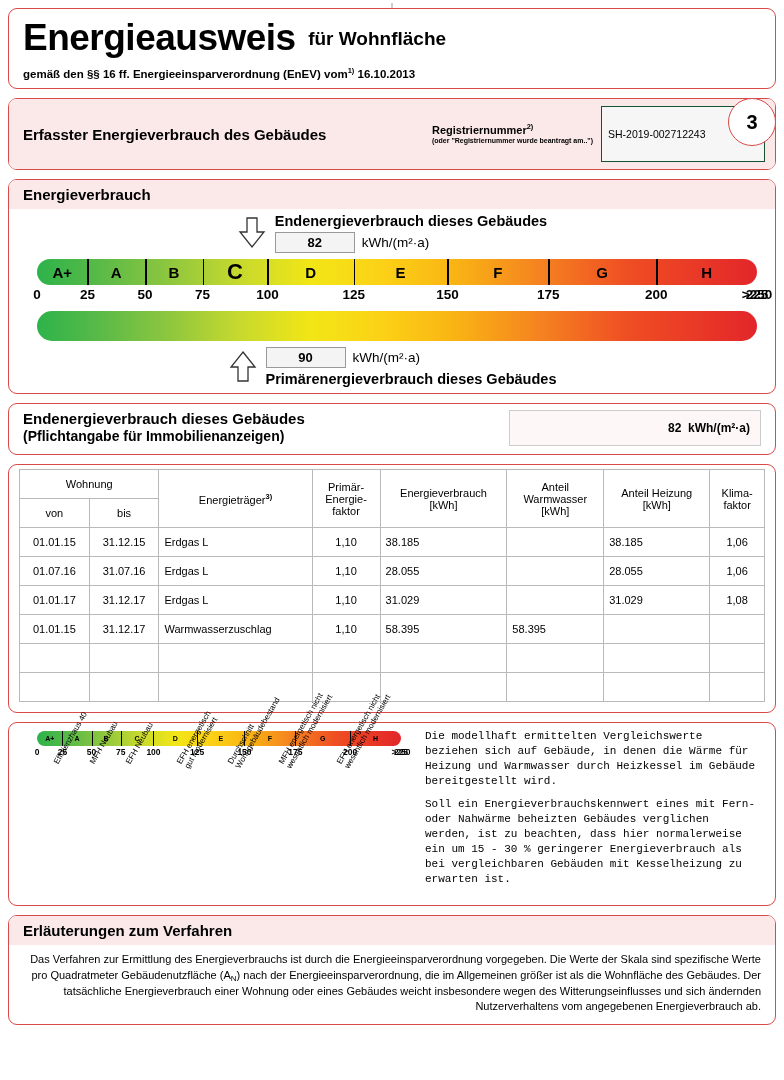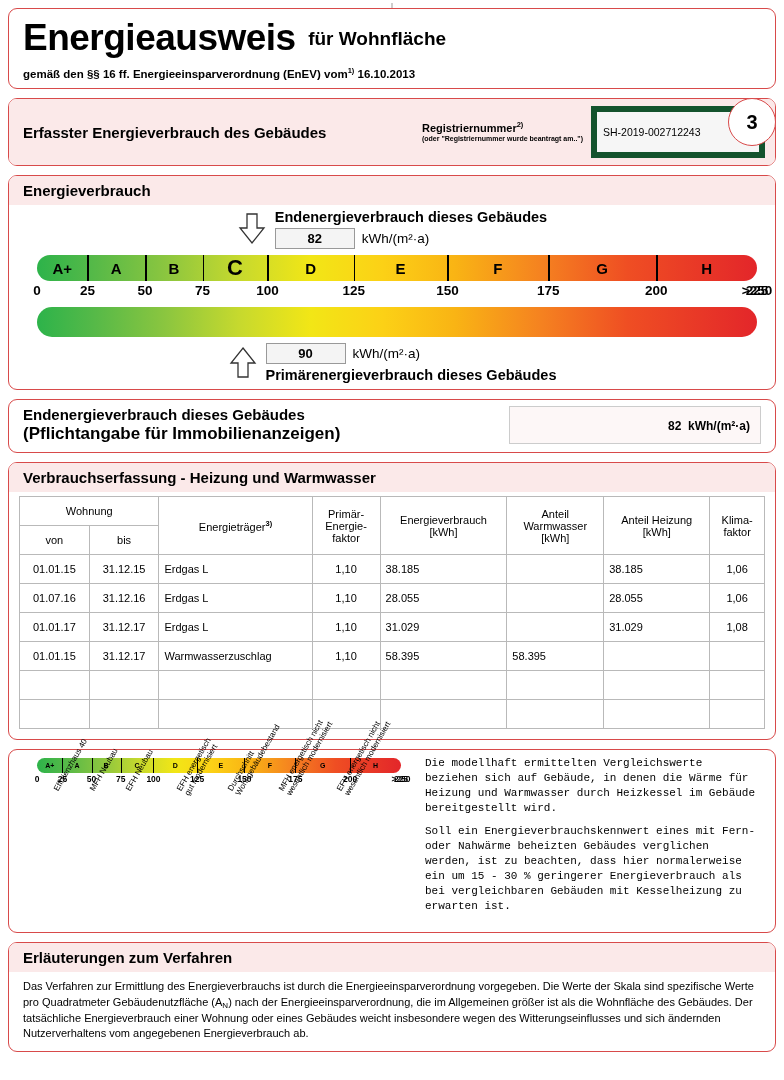--- a/index.html
+++ b/index.html
@@ -11,21 +11,21 @@
   .bigtitle{font-size:37px;font-weight:bold;letter-spacing:-0.5px;line-height:1;display:inline-block;}
   .subtitle{font-size:19px;font-weight:bold;display:inline-block;margin-left:8px;vertical-align:5px;}
   .lawline{font-size:11.5px;font-weight:bold;margin-top:10px;}
   .sup{font-size:7.5px;vertical-align:5px;font-weight:bold;}
 
   .rowhead{display:flex;align-items:center;background:#fbe9e9;border-radius:7px;padding:7px 10px 7px 14px;}
   .rowhead .h1{font-size:15px;font-weight:bold;flex:0 0 auto;}
   .regwrap{margin-left:auto;display:flex;align-items:center;gap:8px;}
   .reglabel{font-size:11px;font-weight:bold;line-height:1.15;}
   .reghint{font-size:7px;font-weight:bold;display:block;}
-  .regfield{border:6px solid #14532d;background:#f6f6f6;font-size:10.5px;padding:14px 6px;min-width:150px;}
+  .regfield{border:1px solid #14532d;background:#f6f6f6;font-size:10.5px;padding:21px 6px;min-width:150px;}
   .pagecircle{position:absolute;right:-1px;top:-1px;width:46px;height:46px;border:1.6px solid #d84a4a;border-radius:50%;background:#fff;display:flex;align-items:center;justify-content:center;font-size:20px;font-weight:bold;}
   .boxrel{position:relative;overflow:visible;}
 
   .sechead{background:#fbe9e9;border-radius:7px 7px 0 0;padding:6px 14px;font-size:15px;font-weight:bold;}
 
   
   .scalewrap{padding:4px 0 6px 0;}
   .arrowline{display:flex;align-items:center;justify-content:center;gap:8px;}
   .valbox{border:1px solid #999;background:#f4f4f4;font-size:13px;font-weight:bold;padding:2px 10px;min-width:58px;text-align:center;}
   .unit{font-size:13.5px;}
@@ -36,21 +36,21 @@
   .bar .seg{position:absolute;top:0;bottom:0;display:flex;align-items:center;justify-content:center;font-weight:bold;font-size:15px;color:#000;}
   .bar .divider{position:absolute;top:0;bottom:0;width:1.5px;background:#000;}
   .ticks{position:relative;height:20px;margin:2px 18px 0 28px;}
   .ticks span{position:absolute;font-size:13.5px;font-weight:bold;transform:translateX(-50%);}
   .bigbar{height:30px;margin:4px 18px 0 28px;border-radius:15px;
        background:linear-gradient(to right,#2db34a 0%,#56b948 8%,#8cc63f 18%,#c6d92e 28%,#f2e616 38%,#fcd116 48%,#f9b414 58%,#f58220 70%,#ef4e23 82%,#e3262a 100%);}
 
   .pflicht{display:flex;align-items:flex-start;padding:6px 14px 8px 14px;}
   .pflicht .left{flex:1;}
   .pflicht .l1{font-size:15px;font-weight:bold;}
-  .pflicht .l2{font-size:17px;font-weight:bold;margin-top:1px;}
+  .pflicht .l2{font-size:14px;font-weight:bold;margin-top:1px;}
   .pflicht .right{border:1px solid #ccc;background:#fdf7f7;padding:10px 10px;min-width:230px;text-align:right;font-size:12px;font-weight:bold;align-self:stretch;display:flex;align-items:flex-end;justify-content:flex-end;}
 
   table.verb{width:100%;border-collapse:collapse;font-size:11px;}
   table.verb th,table.verb td{border:1px solid #b9b9b9;padding:4px 5px;height:20px;}
   table.verb thead th{font-weight:normal;text-align:center;vertical-align:middle;font-size:11px;}
   .c{text-align:center;}
   .r{text-align:center;}
   .l{text-align:left;}
 
   .cmpflex{display:flex;gap:14px;padding:6px 14px 10px 14px;}
@@ -59,21 +59,21 @@
   .cmpright p{margin:0 0 9px 0;font-family:Liberation Mono, monospace;}
   .minibar{position:relative;height:15px;border-radius:8px;margin:2px 10px 0 14px;
        background:linear-gradient(to right,#2db34a 0%,#56b948 8%,#8cc63f 18%,#c6d92e 28%,#f2e616 38%,#fcd116 48%,#f9b414 58%,#f58220 70%,#ef4e23 82%,#e3262a 100%);}
   .minibar .seg{position:absolute;top:0;bottom:0;display:flex;align-items:center;justify-content:center;font-weight:bold;font-size:7px;}
   .minibar .divider{position:absolute;top:0;bottom:0;width:1px;background:#000;}
   .miniticks{position:relative;height:14px;margin:1px 10px 0 14px;}
   .miniticks span{position:absolute;font-size:8.5px;font-weight:bold;transform:translateX(-50%);}
   .labelrow{position:relative;height:92px;margin:0 10px 0 14px;}
   .labelrow span{position:absolute;top:0;font-size:8px;transform:rotate(-60deg);transform-origin:left top;white-space:nowrap;}
 
-  .expl{font-size:11px;line-height:1.38;padding:7px 14px 10px 14px;}
+  .expl{font-size:11px;line-height:1.38;padding:7px 14px 10px 14px;text-align:right;}
   .sub{font-size:8px;vertical-align:-2px;}
 </style>
 </head>
 <body>
 
 <div class="page">
 
   <div class="topmark">ı</div>
 
   <div class="box">
@@ -173,21 +173,20 @@
         <div class="l1">Endenergieverbrauch dieses Gebäudes</div>
         <div class="l2">(Pflichtangabe für Immobilienanzeigen)</div>
       </div>
       <div class="right">
         <span>82</span>&nbsp;&nbsp;<span>kWh/(m²·a)</span>
       </div>
     </div>
   </div>
 
   <div class="box">
-    <div class="sechead">Verbrauchserfassung - Heizung und Warmwasser</div>
     <div style="padding:4px 10px 10px 10px;">
       <table class="verb">
         <thead>
           <tr>
             <th colspan="2" class="c">Wohnung</th>
             <th rowspan="2" class="c"><span>Energieträger</span><span class="sup">3)</span></th>
             <th rowspan="2" class="c" style="white-space:pre-line;">Primär-
 Energie-
 faktor</th>
             <th rowspan="2" class="c" style="white-space:pre-line;">Energieverbrauch
@@ -211,21 +210,21 @@
               <td class="c">31.12.15</td>
               <td class="l">Erdgas L</td>
               <td class="c">1,10</td>
               <td class="l">38.185</td>
               <td class="l"></td>
               <td class="l">38.185</td>
               <td class="r">1,06</td>
             </tr>
             <tr>
               <td class="c">01.07.16</td>
-              <td class="c">31.12.16</td>
+              <td class="c">31.07.16</td>
               <td class="l">Erdgas L</td>
               <td class="c">1,10</td>
               <td class="l">28.055</td>
               <td class="l"></td>
               <td class="l">28.055</td>
               <td class="r">1,06</td>
             </tr>
             <tr>
               <td class="c">01.01.17</td>
               <td class="c">31.12.17</td>

